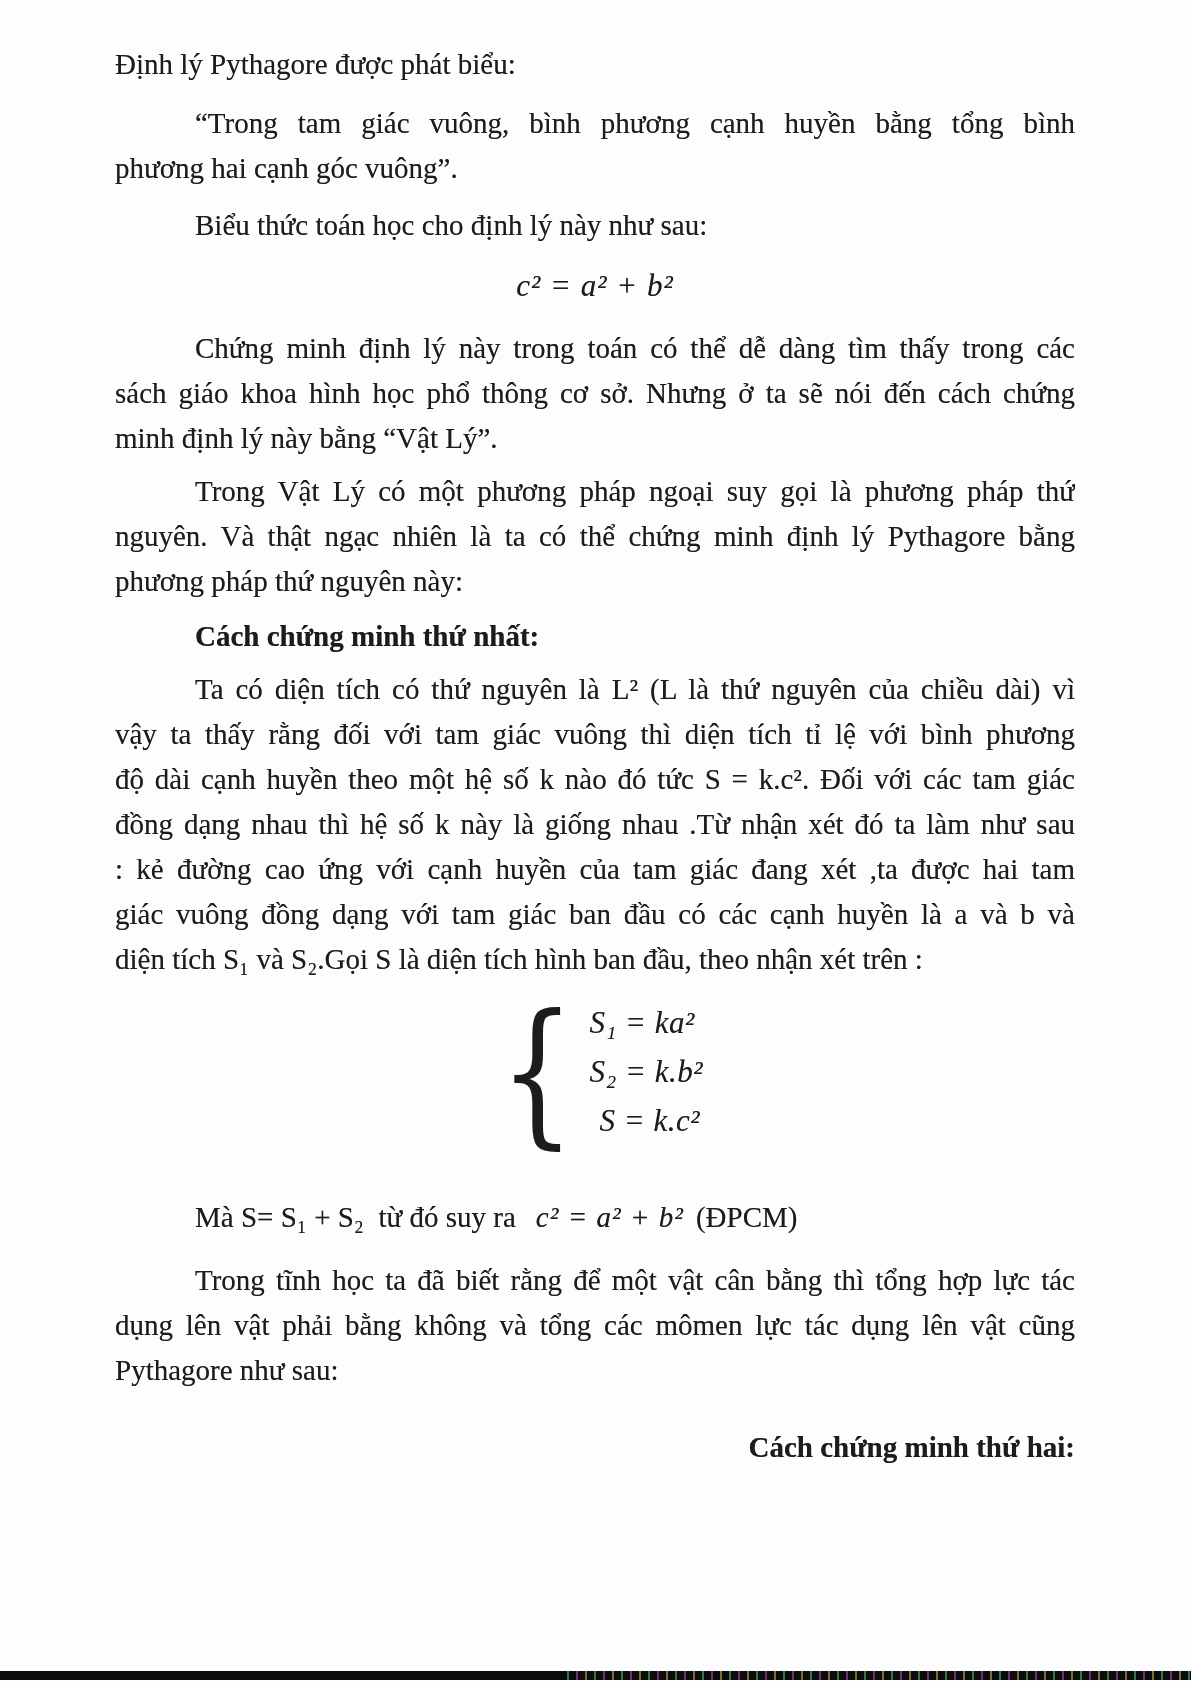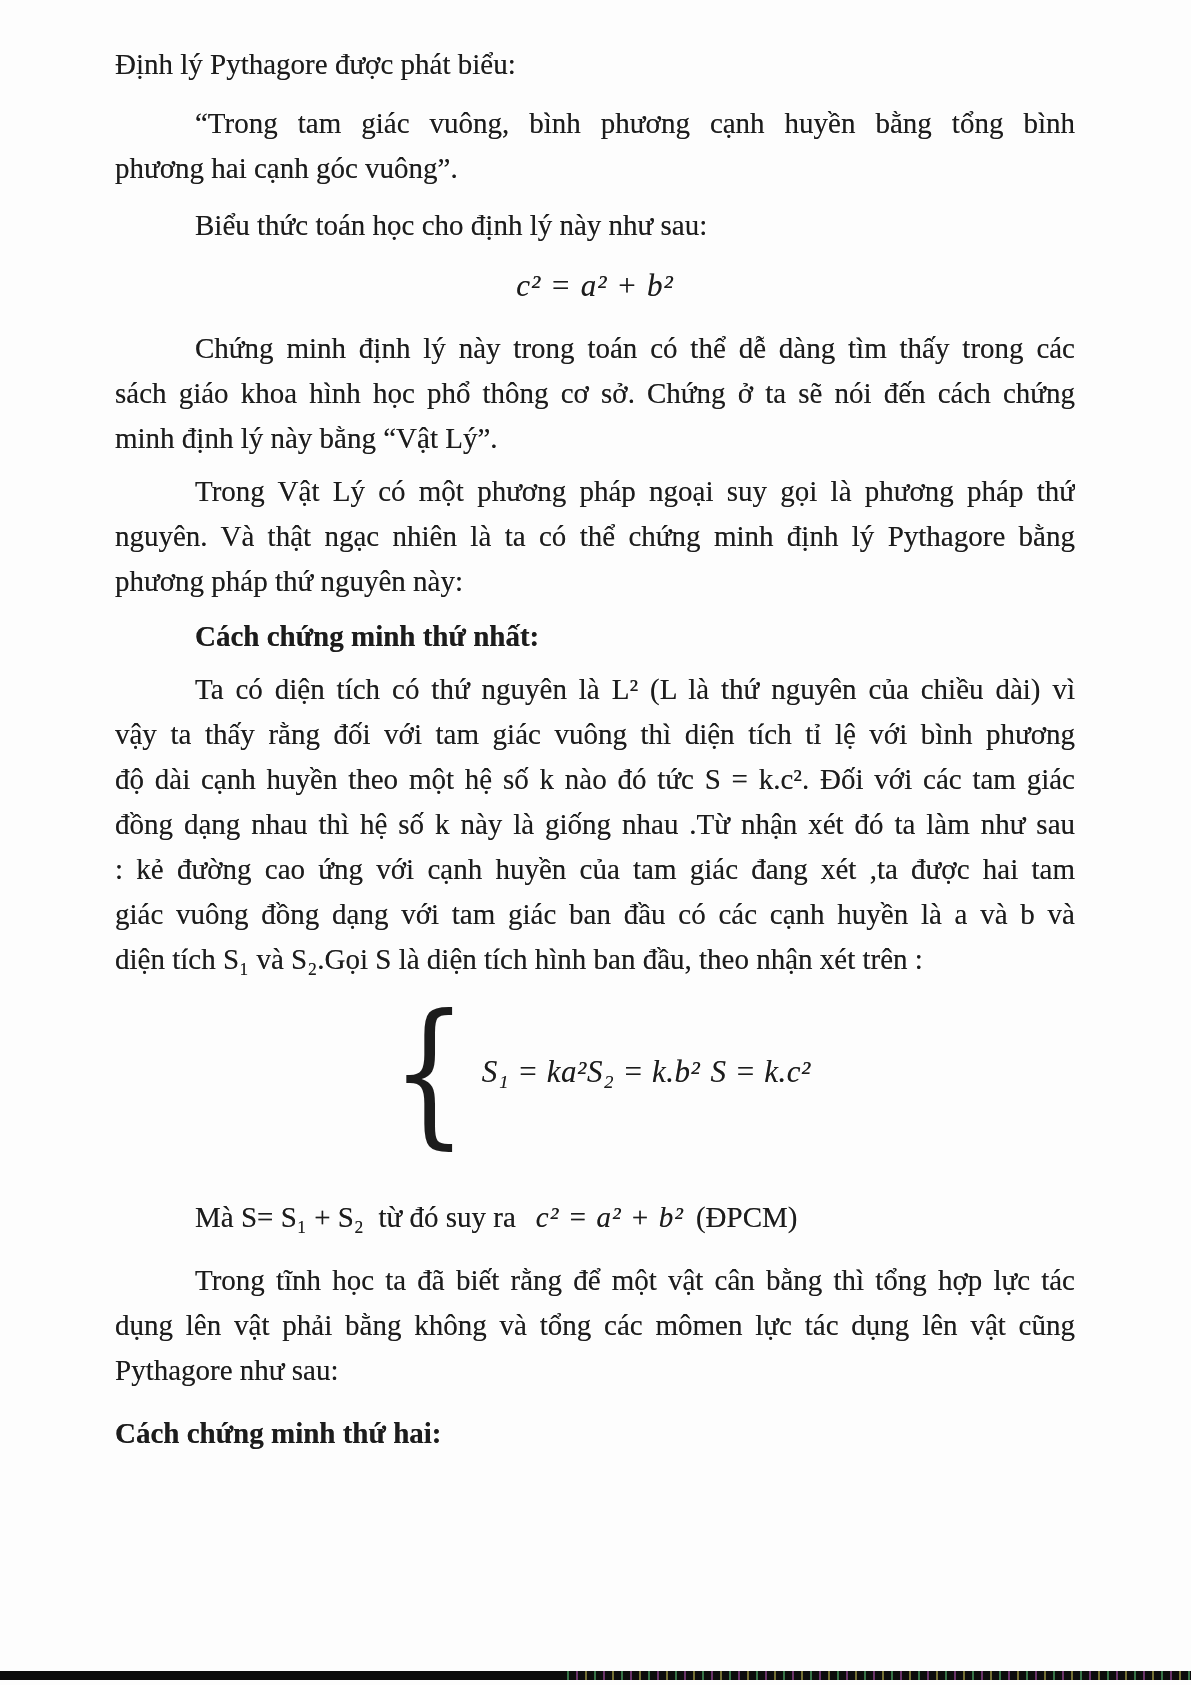--- a/index.html
+++ b/index.html
@@ -45,21 +45,21 @@
   .m-p2 { margin-top: 14px; }
   .m-p3 { margin-top: 12px; }
   .m-formula { margin-top: 12px; }
   .m-p4 { margin-top: 14px; }
   .m-p5 { margin-top: 8px; }
   .m-h1 { margin-top: 10px; }
   .m-p6 { margin-top: 8px; }
   .m-sys { margin-top: 14px; }
   .m-p7 { margin-top: 48px; }
   .m-p8 { margin-top: 18px; }
-  .m-h2 { margin-top: 18px; }
+  .m-h2 { margin-top: 32px; text-align: right; }
 
   .formula-display {
     text-align: center;
     font-style: italic;
     font-size: 31px;
     line-height: 52px;
     height: 52px;
     letter-spacing: 1px;
     text-shadow: 0 0 0.5px rgba(20,20,20,0.5);
   }
@@ -71,21 +71,21 @@
   .brace {
     font-family: "DejaVu Serif", serif;
     font-size: 158px;
     font-weight: 300;
     line-height: 150px;
     transform: scaleX(0.75);
     transform-origin: center;
     margin-right: 2px;
     color: #1c1c1c;
   }
-  .eq-lines { display: flex; flex-direction: row; }
+  .eq-lines { display: flex; flex-direction: column; }
   .eq-line {
     font-style: italic;
     font-size: 31px;
     line-height: 49px;
     letter-spacing: 0.5px;
     text-shadow: 0 0 0.5px rgba(20,20,20,0.5);
   }
   .eq-line.eq-2 { }
   .eq-line.eq-3 { padding-left: 10px; }
 
@@ -140,21 +140,21 @@
       <div class="pline jline indent m-p2">“Trong tam giác vuông, bình phương cạnh huyền bằng tổng bình</div>
       <div class="pline lline">phương hai cạnh góc vuông”.</div>
     </div>
 
     <div class="pline lline indent m-p3">Biểu thức toán học cho định lý này như sau:</div>
 
     <div class="formula-display m-formula">c² = a² + b²</div>
 
     <div>
       <div class="pline jline indent m-p4">Chứng minh định lý này trong toán có thể dễ dàng tìm thấy trong các</div>
-      <div class="pline jline">sách giáo khoa hình học phổ thông cơ sở. Chứng ở ta sẽ nói đến cách chứng</div>
+      <div class="pline jline">sách giáo khoa hình học phổ thông cơ sở. Nhưng ở ta sẽ nói đến cách chứng</div>
       <div class="pline lline">minh định lý này bằng “Vật Lý”.</div>
     </div>
 
     <div>
       <div class="pline jline indent m-p5">Trong Vật Lý có một phương pháp ngoại suy gọi là phương pháp thứ</div>
       <div class="pline jline">nguyên. Và thật ngạc nhiên là ta có thể chứng minh định lý Pythagore bằng</div>
       <div class="pline lline">phương pháp thứ nguyên này:</div>
     </div>
 
     <div class="heading indent m-h1">Cách chứng minh thứ nhất:</div>

